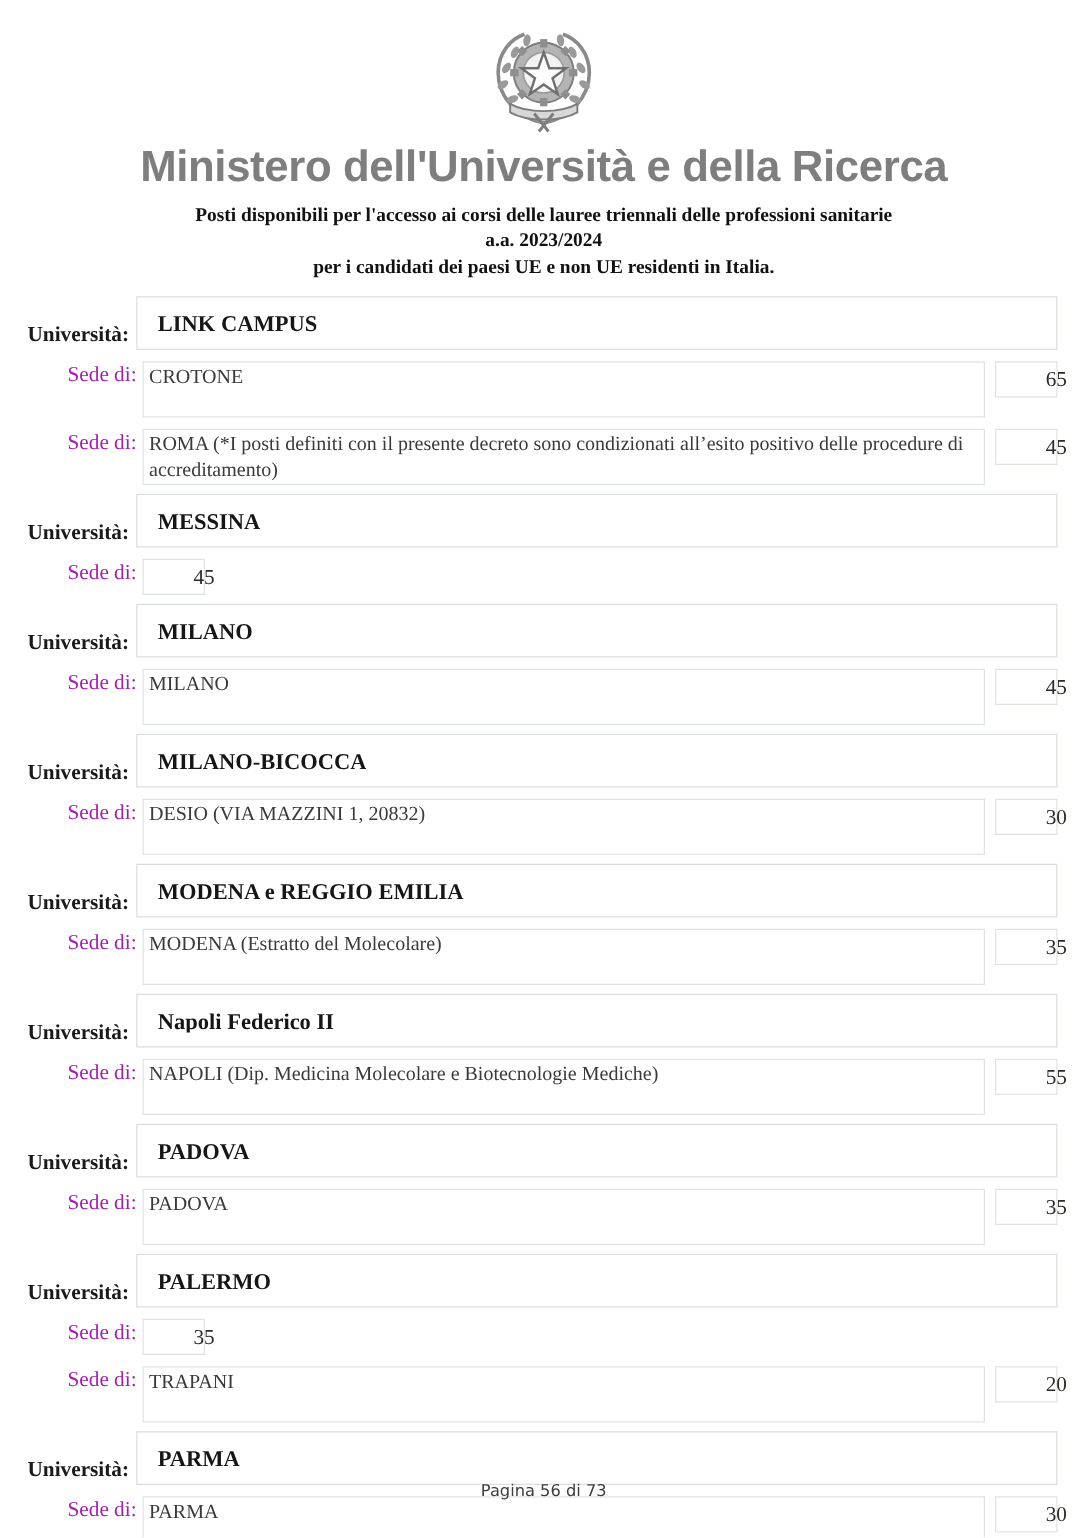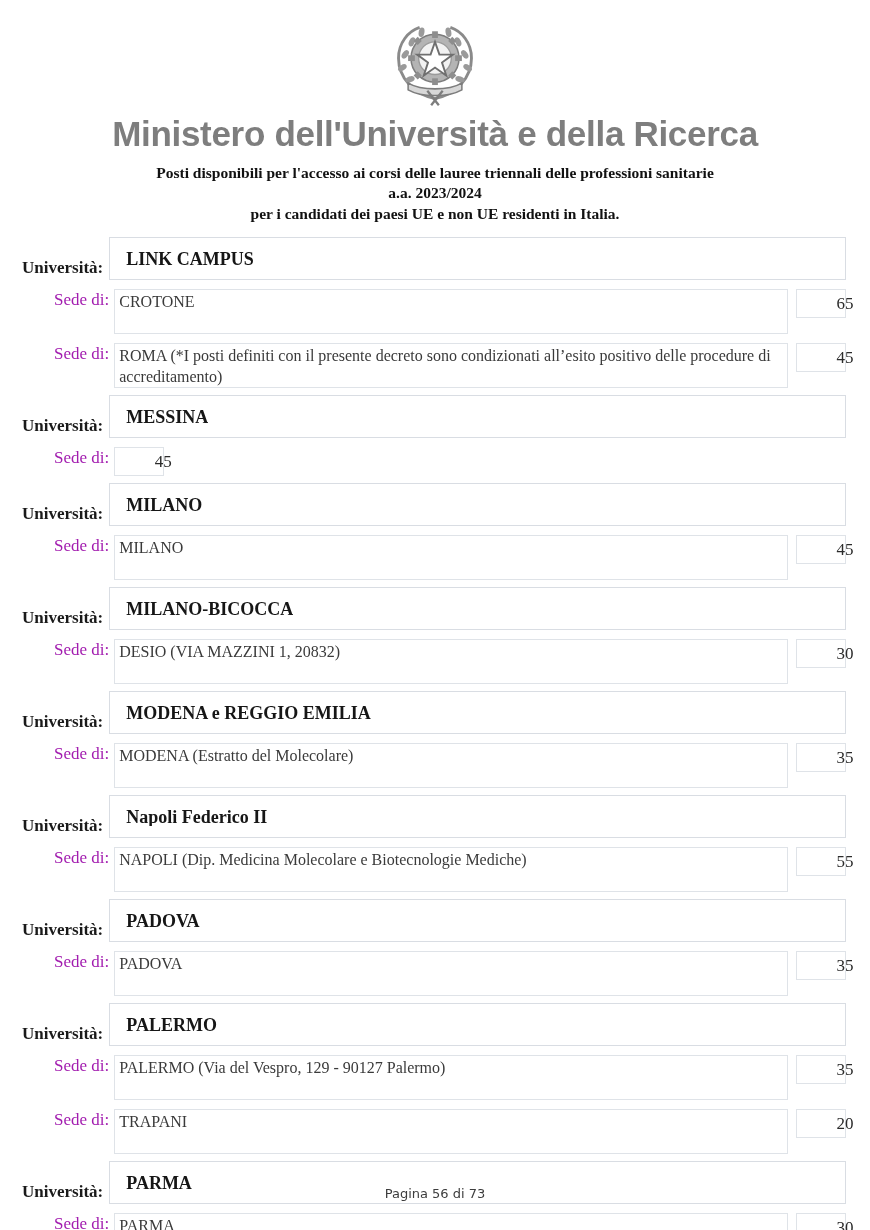--- a/index.html
+++ b/index.html
@@ -335,23 +335,20 @@
         </div>
       </div>
       <div class="uni-row">
         <span class="uni-label">Università:</span>
         <div class="uni-name-box">
           <span class="uni-name">PALERMO</span>
         </div>
       </div>
       <div class="sede-row">
         <span class="sede-label">Sede di:</span>
-        <div class="sede-name-box">
-          <span class="sede-name">PALERMO (Via del Vespro, 129 - 90127 Palermo)</span>
-        </div>
         <div class="posti-box">
           <span class="posti">35</span>
         </div>
       </div>
       <div class="sede-row">
         <span class="sede-label">Sede di:</span>
         <div class="sede-name-box">
           <span class="sede-name">TRAPANI</span>
         </div>
         <div class="posti-box">

